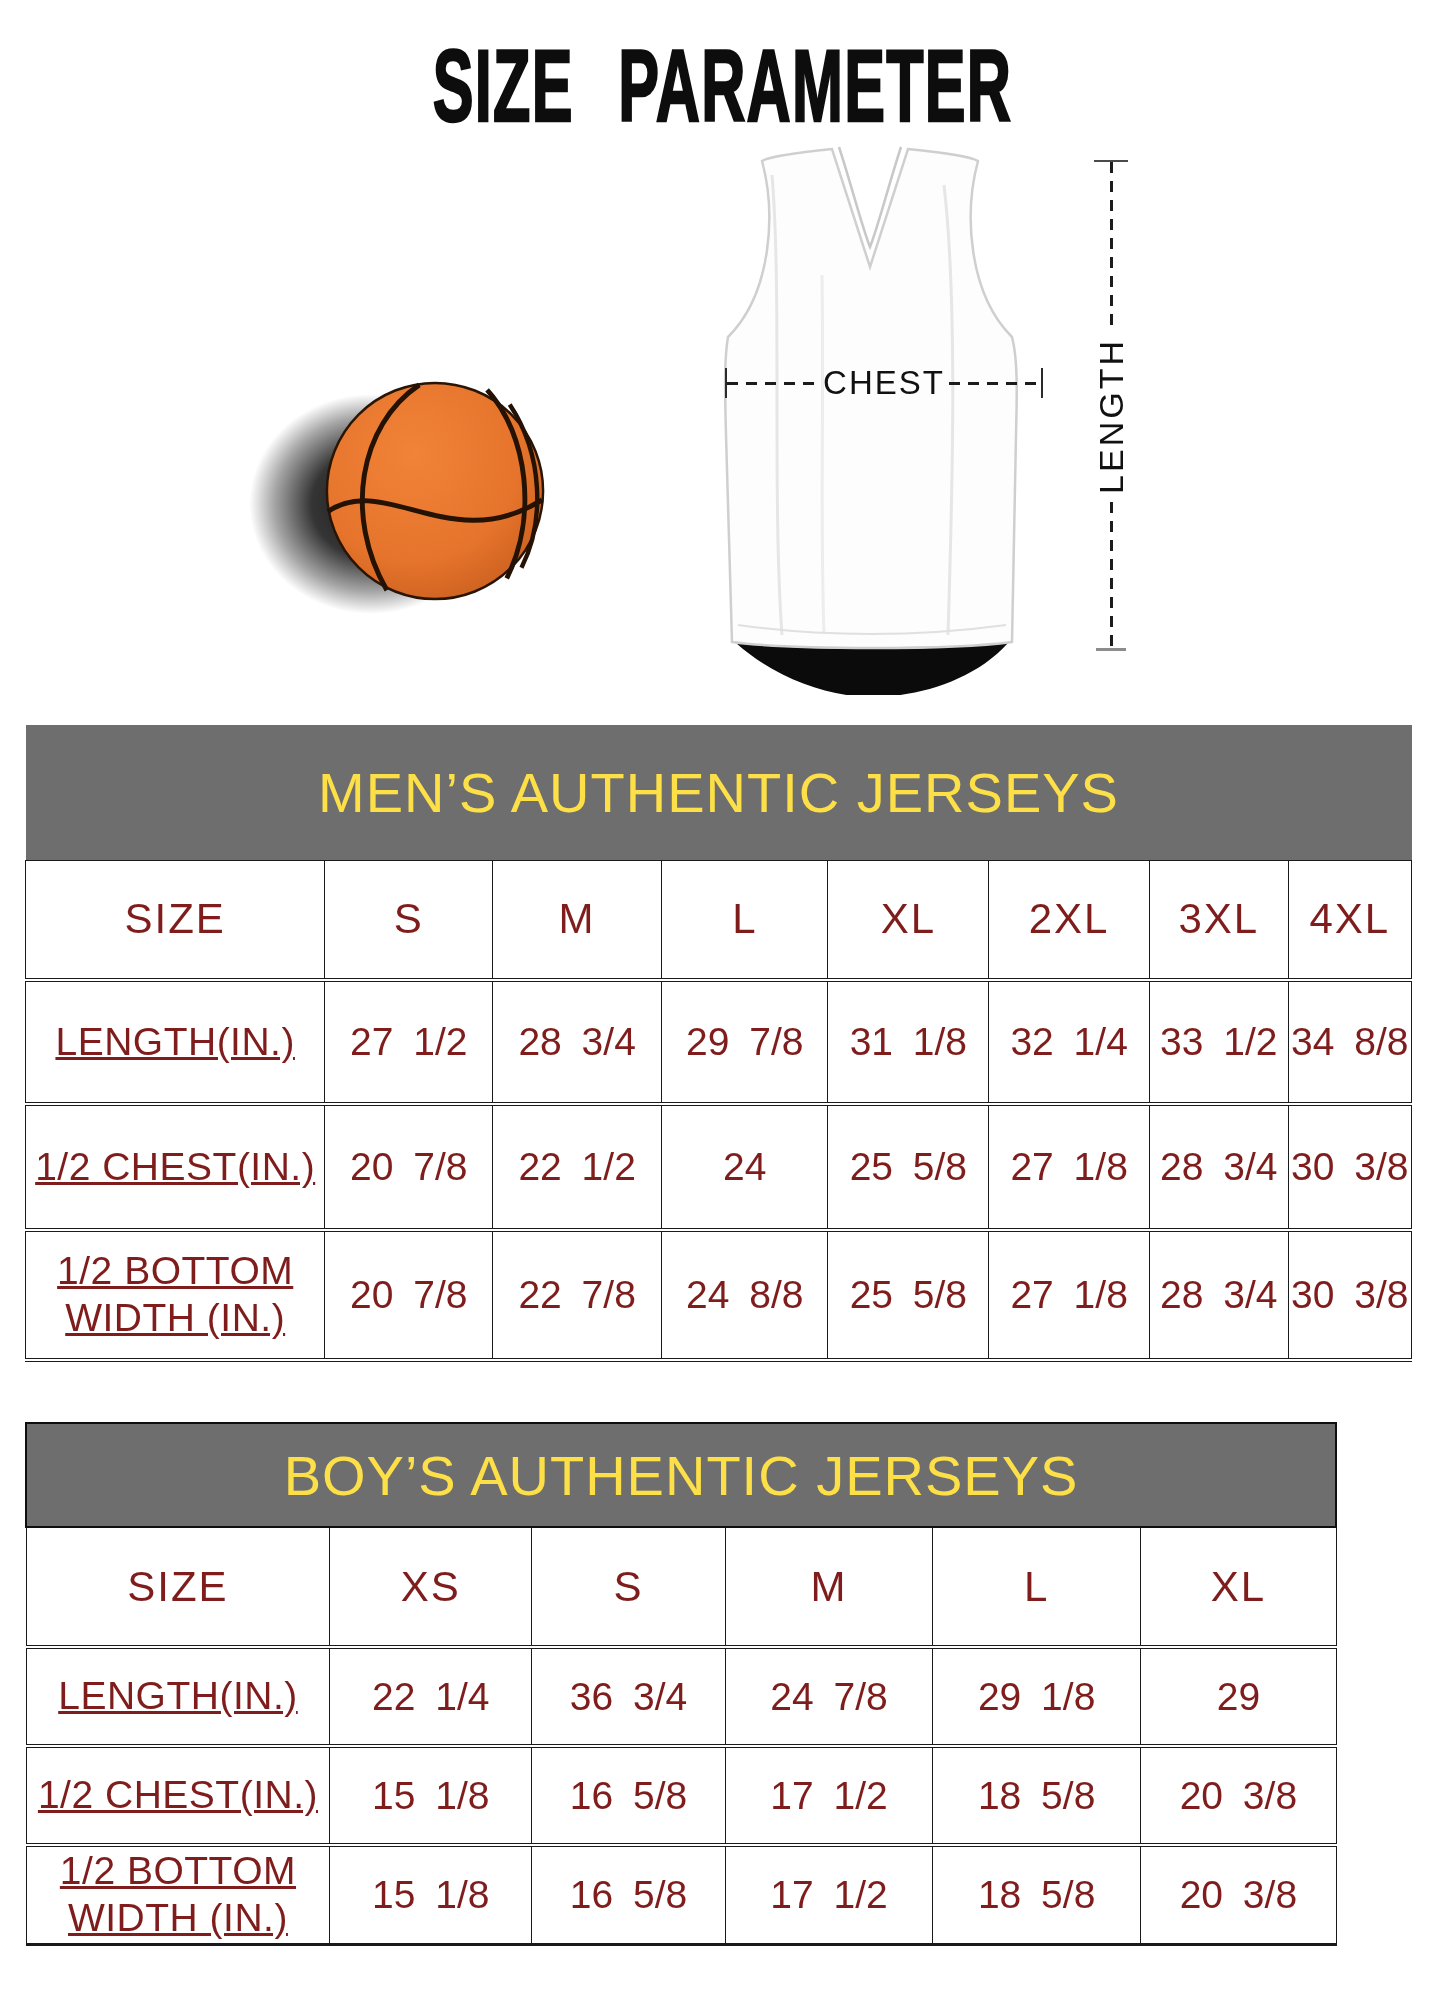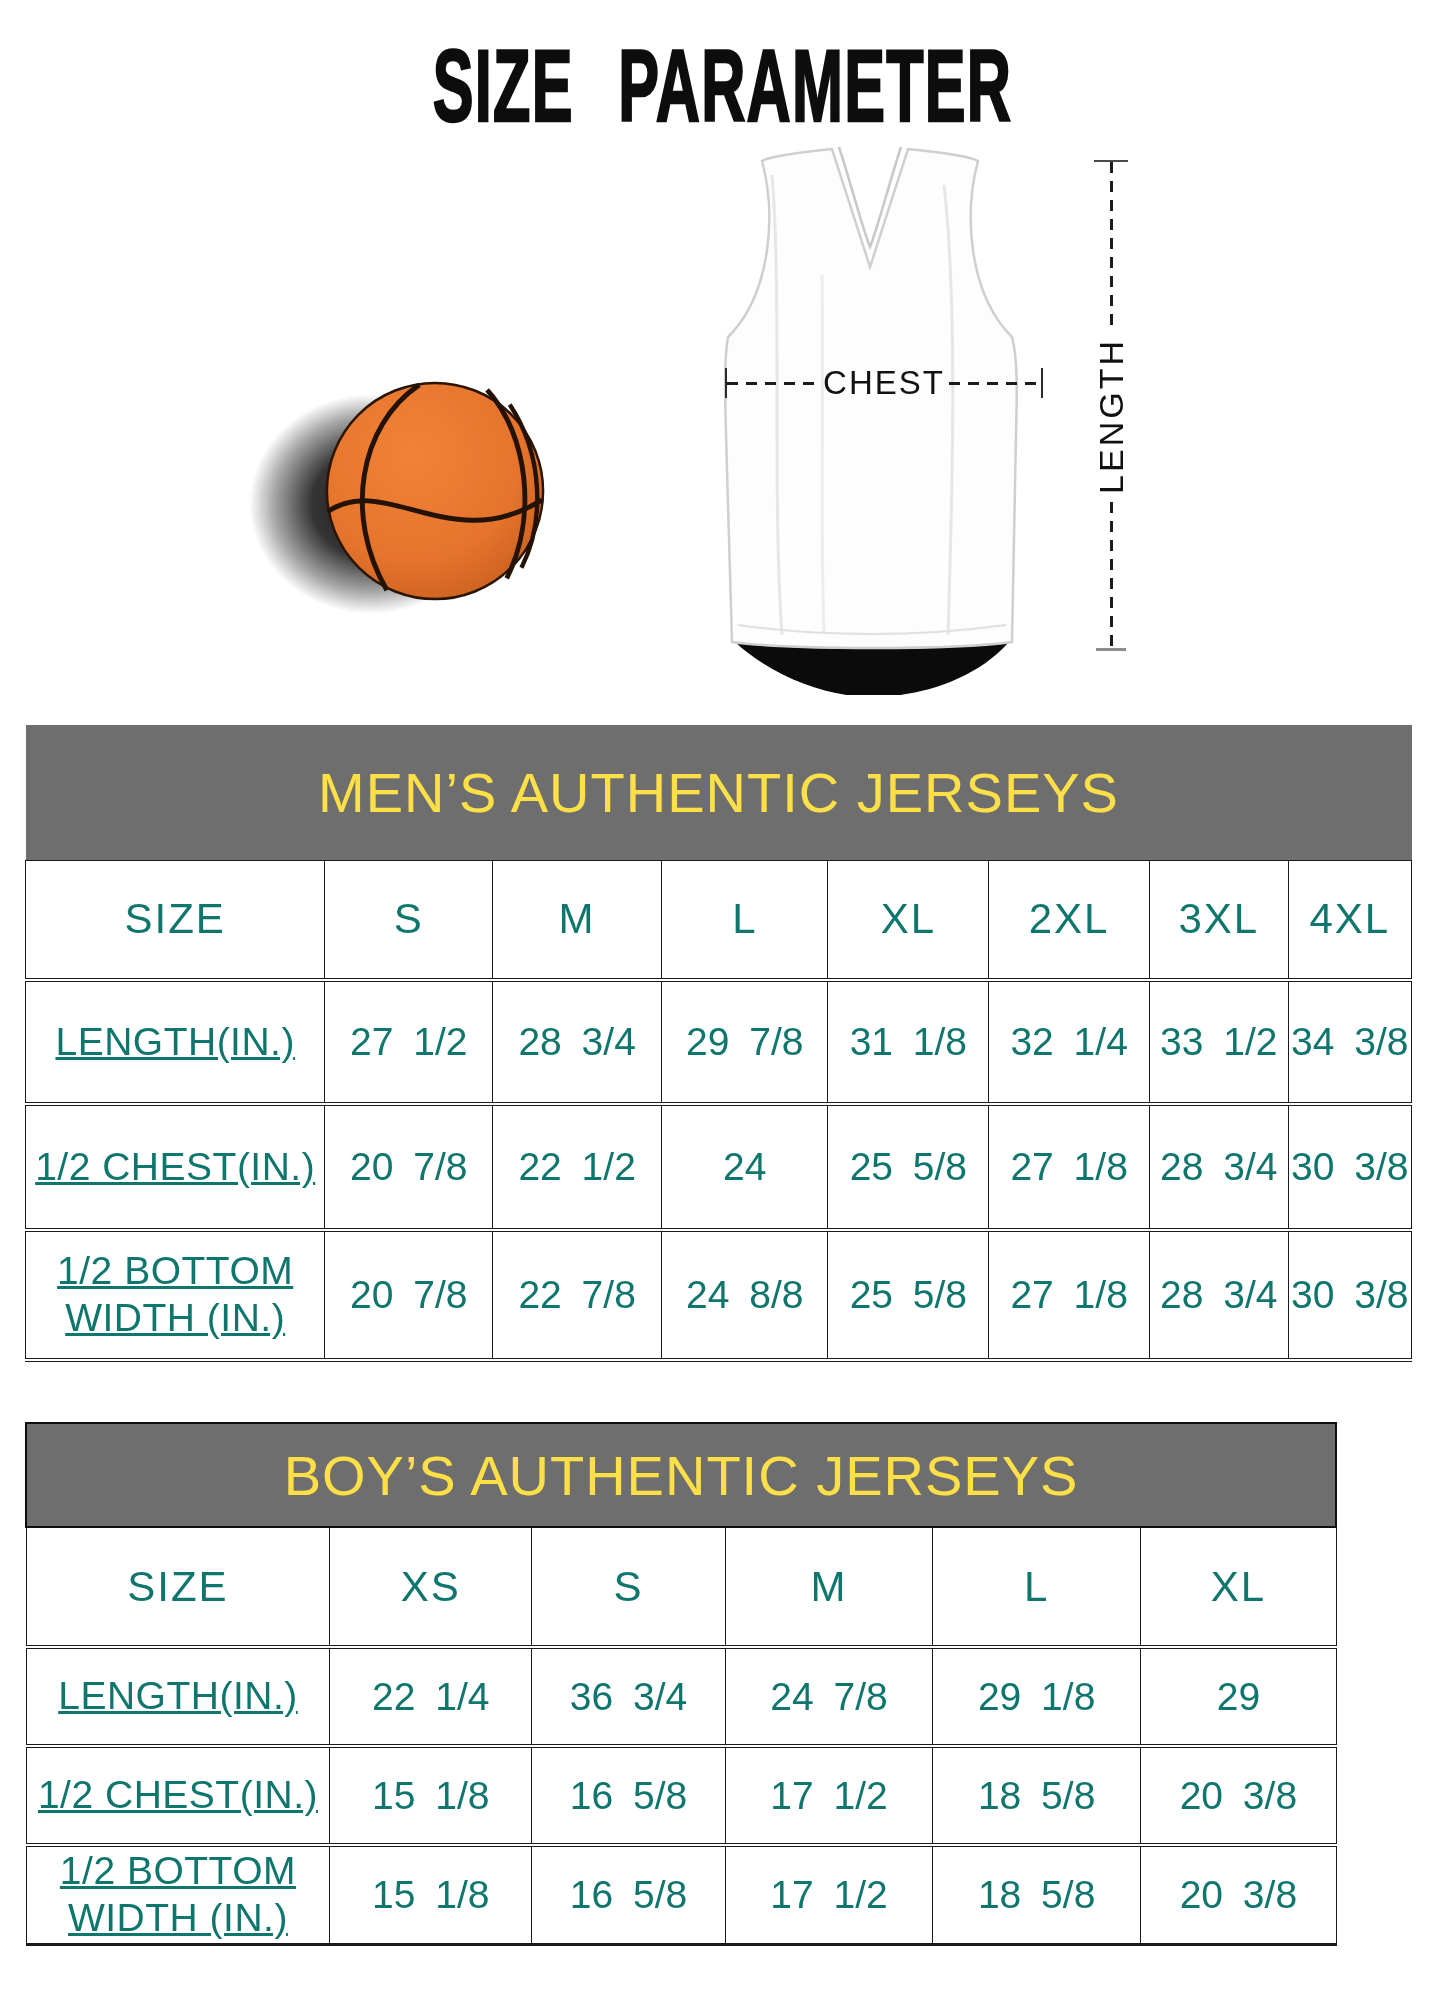--- a/index.html
+++ b/index.html
@@ -60,21 +60,21 @@
 
   .band th {
     background:#6e6e6e; color:#fde047; font-weight:400; font-size:56px;
     letter-spacing:1px; text-align:center; vertical-align:middle;
   }
   table.men  .band th { height:135px; border:none; }
   table.boys .band th { height:104px; border:2px solid #0f0f0f; }
 
   td, tr.size-row th {
     border:1px solid #1a1a1a; text-align:center; vertical-align:middle;
-    color:#0f766e; background:#fff; font-weight:400;
+    color:#7f1d1d; background:#fff; font-weight:400;
   }
   tr.size-row th { font-size:42px; letter-spacing:2px; }
   table.men  tr.size-row th { height:120px; }
   table.boys tr.size-row th { height:120px; }
 
   tr.data-row td { font-size:39px; border-top:4px double #1a1a1a; }
   tr.data-row td.value-cell { word-spacing:9px; }
   td.row-label { font-size:35px; white-space:pre-line; line-height:1.2; letter-spacing:0.5px;text-decoration:underline; }
 
   table.men  tr.data-row td { height:124px; }
@@ -171,21 +171,21 @@
       <th>4XL</th>
     </tr>
     <tr class="data-row r1">
       <td class="row-label">LENGTH(IN.)</td>
       <td class="value-cell">27 1/2</td>
       <td class="value-cell">28 3/4</td>
       <td class="value-cell">29 7/8</td>
       <td class="value-cell">31 1/8</td>
       <td class="value-cell">32 1/4</td>
       <td class="value-cell">33 1/2</td>
-      <td class="value-cell">34 3/8</td>
+      <td class="value-cell">34 8/8</td>
     </tr>
     <tr class="data-row r2">
       <td class="row-label">1/2 CHEST(IN.)</td>
       <td class="value-cell">20 7/8</td>
       <td class="value-cell">22 1/2</td>
       <td class="value-cell">24</td>
       <td class="value-cell">25 5/8</td>
       <td class="value-cell">27 1/8</td>
       <td class="value-cell">28 3/4</td>
       <td class="value-cell">30 3/8</td>

